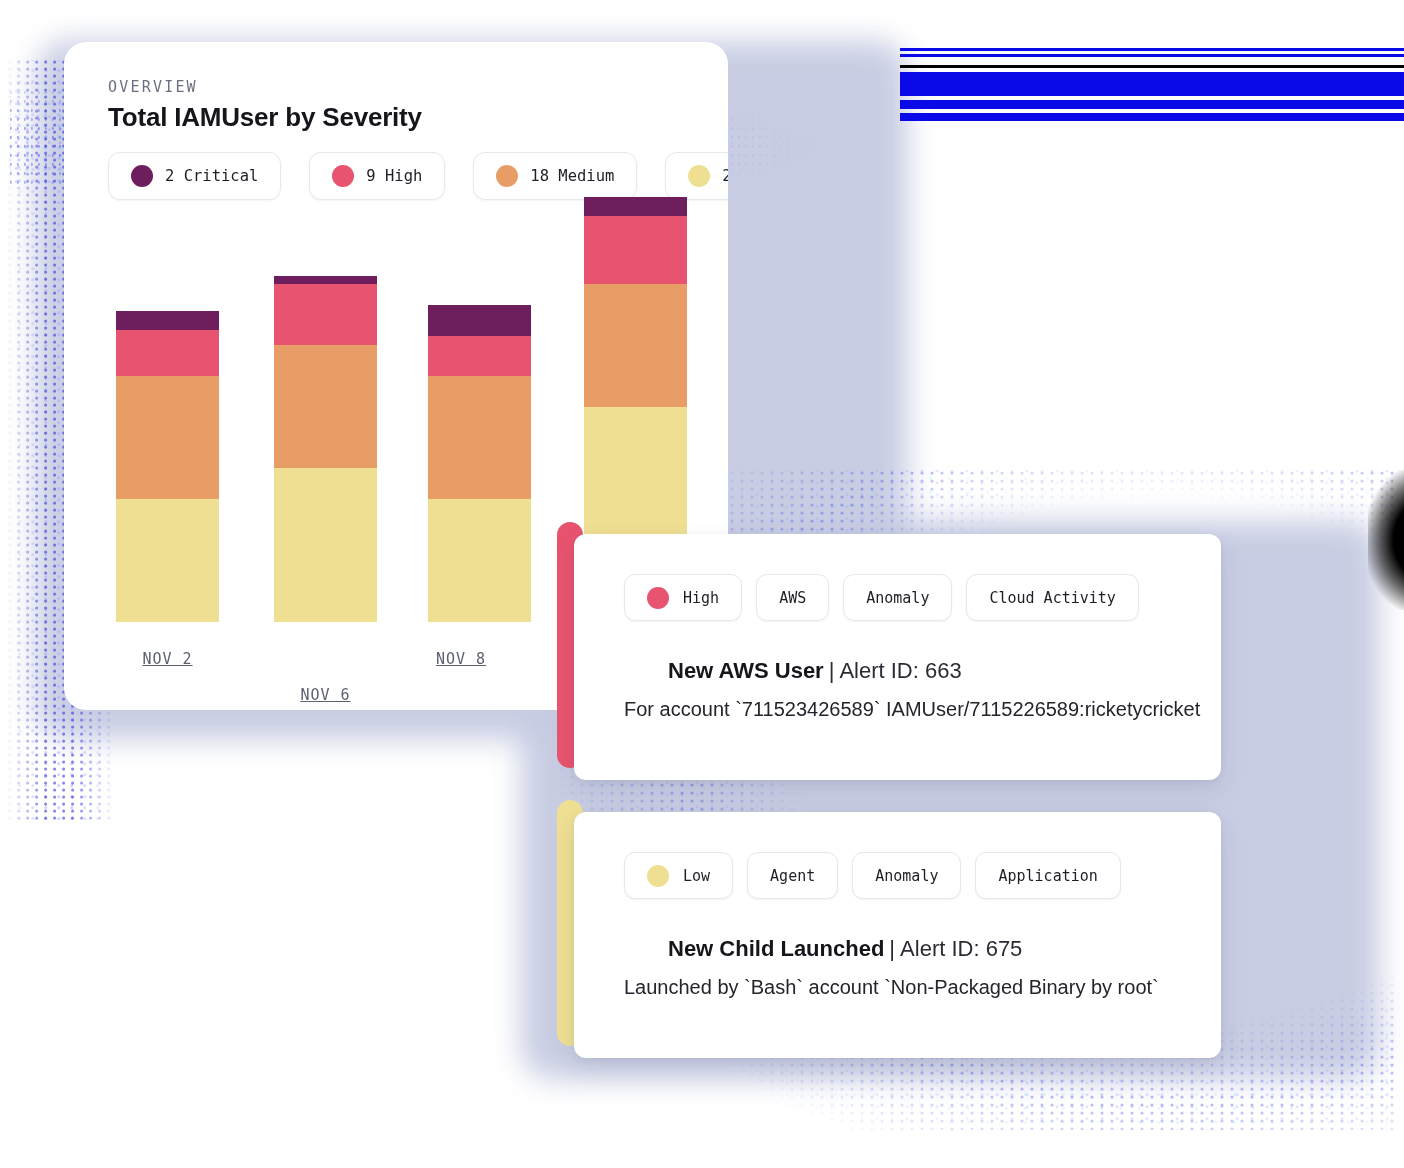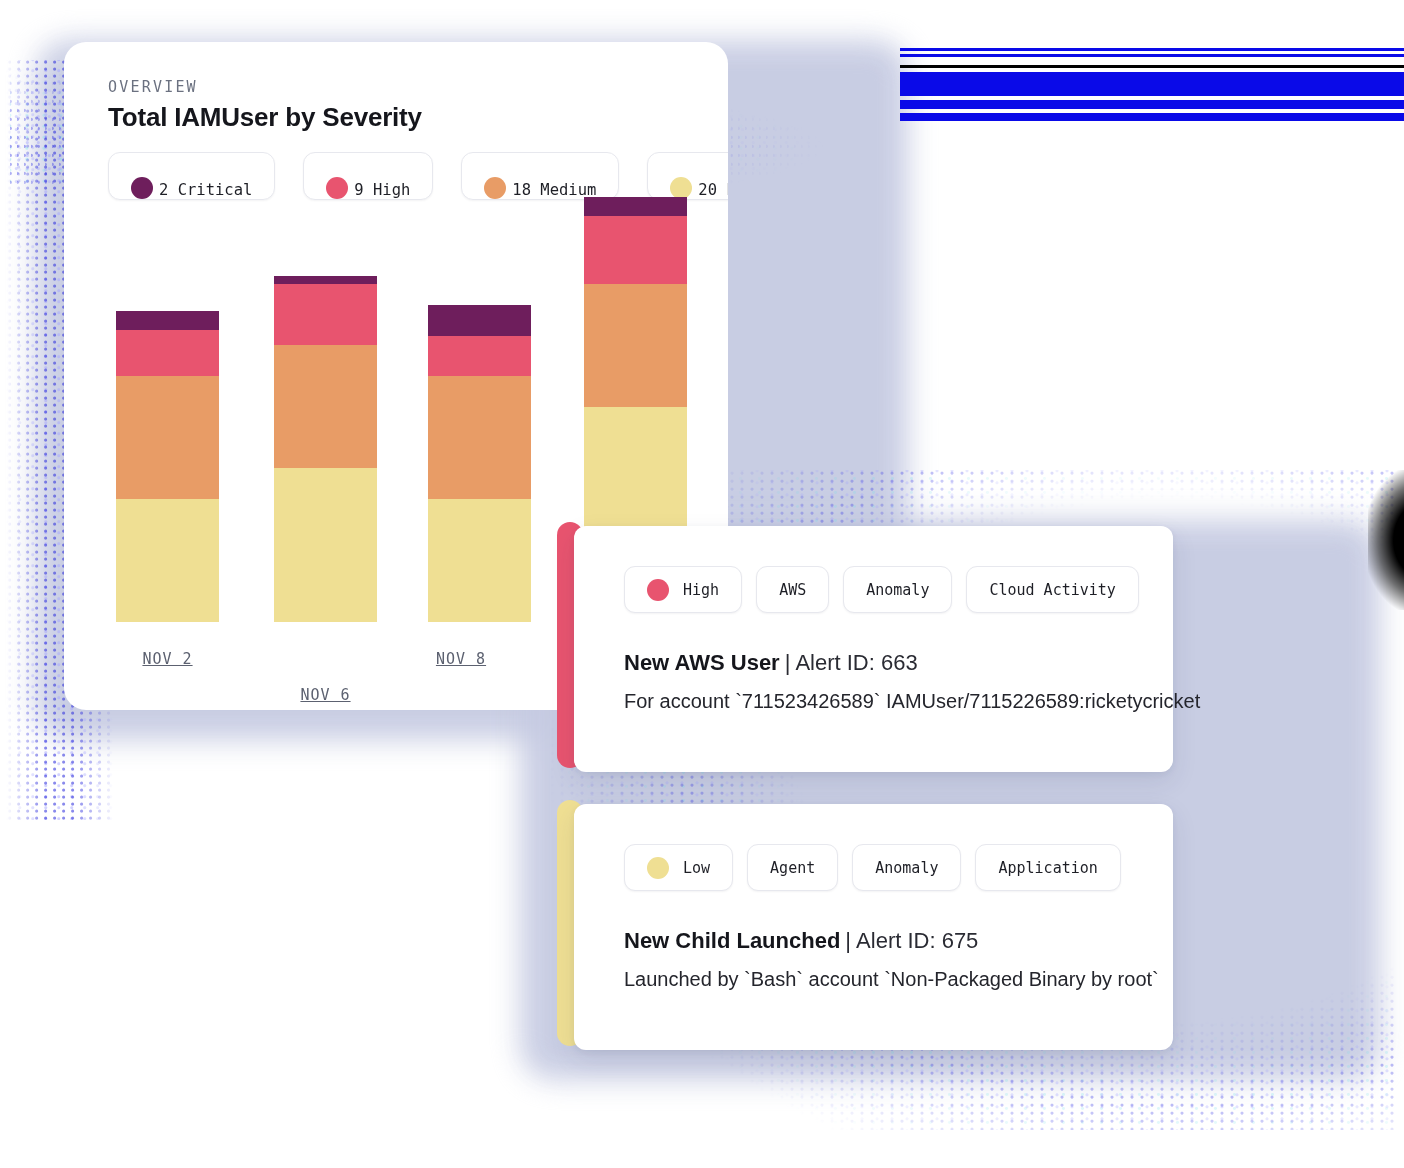--- a/index.html
+++ b/index.html
@@ -106,22 +106,22 @@
     letter-spacing: -.2px;
   }
 
   
   .legend {
     position: absolute; left: 44px; top: 110px;
     display: flex; gap: 28px;
   }
   .legend-chip {
     height: 48px;
-    display: flex; align-items: flex-end; gap: 6px;
-    padding: 0 22px;
+    display: flex; align-items: center; gap: 12px;
+    padding: 8px 22px;
     border: 1.5px solid #e7e8ee;
     border-radius: 12px;
     background: #fff;
     box-shadow: 0 1px 2px rgba(20,20,40,.05);
   }
   .legend-dot { width: 22px; height: 22px; border-radius: 50%; flex: none; }
   .legend-label {
     font-family: "DejaVu Sans Mono", "Liberation Mono", monospace;
     font-size: 15.5px; color: #1e1f26; white-space: nowrap;
   }
@@ -157,22 +157,22 @@
   .alert-card {
     position: absolute;
     width: 748px; height: 246px;
   }
   .alert-accent {
     position: absolute; left: 0; top: 0;
     width: 26px; height: 100%;
     border-radius: 13px;
   }
   .alert-body {
-    position: absolute; left: 17px; top: 4px;
-    width: 599px; height: 100%;
+    position: absolute; left: 17px; top: 12px;
+    width: 647px; height: 100%;
     background: #fff;
     border-radius: 12px;
     box-shadow: 0 10px 26px rgba(40,45,90,.10), 0 2px 6px rgba(40,45,90,.06);
   }
   .tagrow {
     position: absolute; left: 50px; top: 40px;
     display: flex; gap: 14px;
   }
   .tag {
     height: 47px;
@@ -185,21 +185,21 @@
   }
   .tag-dot { width: 22px; height: 22px; border-radius: 50%; flex: none; }
   .tag-label {
     font-family: "DejaVu Sans Mono", "Liberation Mono", monospace;
     font-size: 15px; color: #1e1f26; white-space: nowrap;
   }
   .alert-title {
     position: absolute; left: 50px; top: 124px;
     font-size: 22px; color: #15161c; white-space: nowrap;
   }
-  .alert-title .t-name { font-weight: 700; }
+  .alert-title .t-name { font-weight: 700; margin-left: 44px; }
   .alert-title .t-sep  { font-weight: 400; color: #2a2b33; padding: 0 5px; }
   .alert-title .t-id   { font-weight: 400; color: #2a2b33; }
   .alert-desc {
     position: absolute; left: 50px; top: 164px;
     font-size: 20px; color: #24252c; white-space: nowrap;
   }
 
   #card-alert-1 { left: 557px; top: 522px; }
   #card-alert-2 { left: 557px; top: 800px; }
 </style>

